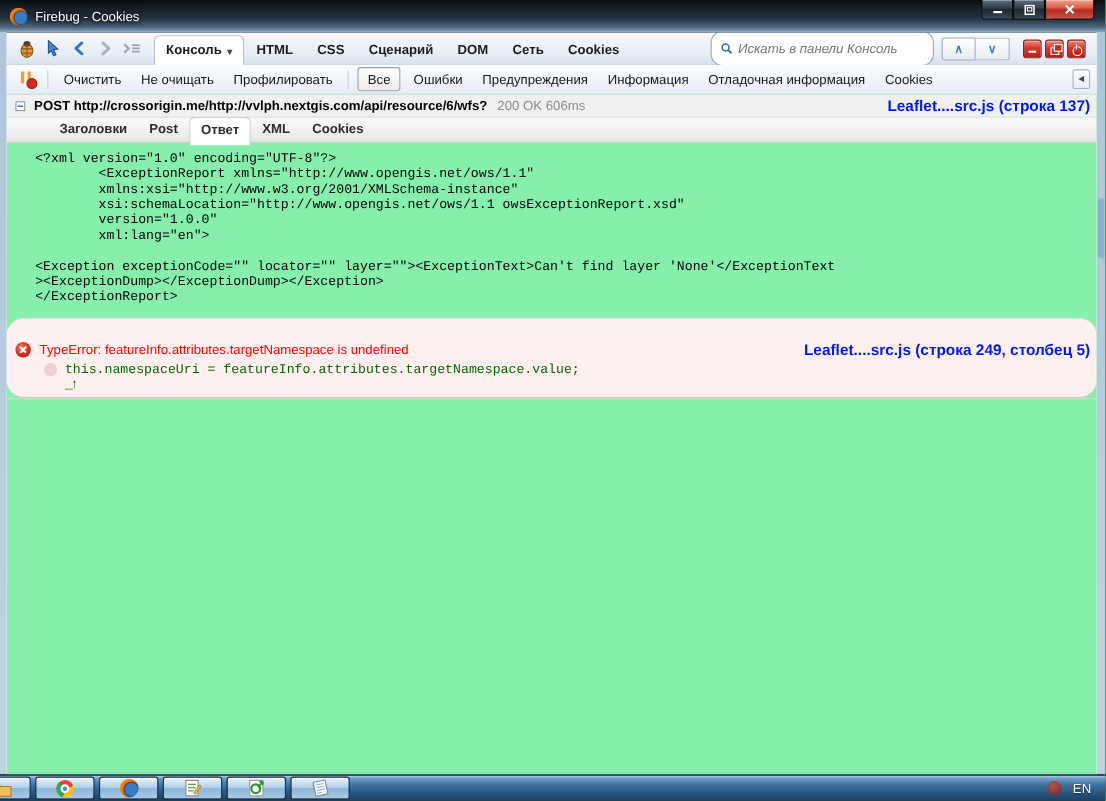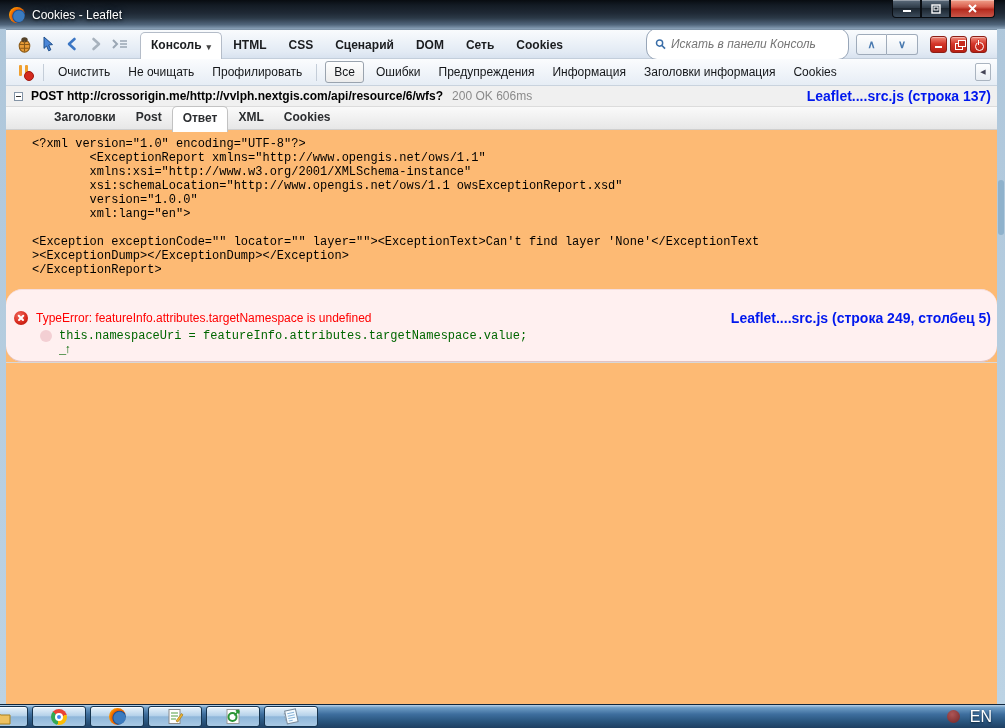--- a/index.html
+++ b/index.html
@@ -60,21 +60,21 @@
   .t2btn.sel { background:linear-gradient(#fefefe,#ececec); border:1px solid #9aa3ae; border-radius:3px; padding:3px 8px; margin:0 3px; }
   .vsep { width:1px; height:17px; background:#c4cdd8; margin:0 5px; }
   .pauseico { width:18px; height:18px; position:relative; margin:0 4px; }
   .pauseico::before { content:''; position:absolute; left:3px; top:2px; width:3px; height:11px; background:#f0a030; box-shadow:6px 0 0 #f0a030; border-radius:1px; }
   .pauseico::after { content:''; position:absolute; right:0; bottom:0; width:8px; height:8px; border-radius:50%;
                      background:#d42a1e; border:1px solid #a01810; box-shadow:inset 0 0 0 1.5px rgba(255,255,255,.0); }
   .collapse-btn { margin-left:auto; width:16px; height:18px; border:1px solid #aab4c0; border-radius:2px;
                   background:linear-gradient(#fff,#e8edf3); color:#445; font-size:7px; display:flex; align-items:center; justify-content:center; }
 
   
-  .console { flex:1; background:#fdba74; overflow:hidden; display:flex; flex-direction:column; position:relative; }
+  .console { flex:1; background:#86efac; overflow:hidden; display:flex; flex-direction:column; position:relative; }
   .net-row { height:21px; flex:0 0 auto; background:#f0f0f0; border-bottom:1px solid #dcdcdc;
              display:flex; align-items:center; padding:0 6px 0 8px; }
   .expander { width:9px; height:9px; border:1px solid #8494a6; background:#fff; position:relative; margin-right:8px; flex:0 0 auto; }
   .expander::after { content:''; position:absolute; left:1px; right:1px; top:3px; height:1px; background:#333; }
   .net-title { font-weight:bold; color:#000; white-space:nowrap; }
   .net-status { color:#8a8a8a; margin-left:9px; white-space:nowrap; }
   .src-link { margin-left:auto; color:#0018ee; font-weight:bold; font-size:14px; white-space:nowrap; cursor:pointer; }
 
   .subtabs { height:23px; flex:0 0 auto; background:linear-gradient(180deg,#fafafa,#e7e7e7);
              border-bottom:1px solid #cfcfcf; display:flex; align-items:center; padding-left:38px; }
@@ -105,29 +105,29 @@
             background:linear-gradient(180deg,#eaf4fb,#b6d2ea 45%,#8fb7da 52%,#a9c9e4);
             display:flex; align-items:center; justify-content:center; flex:0 0 auto; box-shadow:inset 0 1px 0 rgba(255,255,255,.7); }
   .tb-btn.cut { margin-left:-26px; }
   .tb-btn svg { display:block; }
   .chrome-ico { width:16px; height:16px; border-radius:50%; position:relative;
                 background:conic-gradient(from -45deg,#ea4335 0 33%,#fbbc05 0 66%,#34a853 0 100%); }
   .chrome-ico::after { content:''; position:absolute; inset:4px; background:#4285f4; border:2px solid #fff; border-radius:50%; }
   .fx-ico2 { width:17px; height:17px; }
   .tray { margin-left:auto; display:flex; align-items:center; gap:10px; padding-right:13px; position:relative; }
   .tray-red { width:13px; height:13px; border-radius:50%; background:radial-gradient(circle at 40% 35%,#c05048,#7e1d18); opacity:.85; }
-  .lang { color:#fff; font-size:16px; text-shadow:0 1px 2px #0a2238; }
+  .lang { color:#fff; font-size:12px; text-shadow:0 1px 2px #0a2238; }
 </style>
 </head>
 <body>
 
 <div class="window">
   <div class="titlebar">
     <span class="fx-ico"></span>
-    <span class="title">Cookies - Leaflet</span>
+    <span class="title">Firebug - Cookies</span>
     <div class="win-controls">
       <div class="wbtn min">
           <svg width="10" height="9">
             <rect x="1" y="6" width="8" height="2" fill="#fff"></rect>
           </svg>
         </div>
       <div class="wbtn">
           <svg width="10" height="10">
             <rect x="1" y="1" width="8" height="8" fill="none" stroke="#fff" stroke-width="1.4"></rect>
             <rect x="3" y="3" width="4" height="3" fill="none" stroke="#fff"></rect>
@@ -210,21 +210,21 @@
       <span class="pauseico"></span>
       <span class="vsep"></span>
       <span class="t2btn">Очистить</span>
       <span class="t2btn">Не очищать</span>
       <span class="t2btn">Профилировать</span>
       <span class="vsep"></span>
       <span class="t2btn sel">Все</span>
       <span class="t2btn">Ошибки</span>
       <span class="t2btn">Предупреждения</span>
       <span class="t2btn">Информация</span>
-      <span class="t2btn">Заголовки информация</span>
+      <span class="t2btn">Отладочная информация</span>
       <span class="t2btn">Cookies</span>
       <div class="collapse-btn">◀</div>
     </div>
 
     <div class="console">
 
       <div class="net-row">
         <span class="expander"></span>
         <span class="net-title"><span>POST</span>&nbsp;<span>http://crossorigin.me/http://vvlph.nextgis.com/api/resource/6/wfs?</span></span>
         <span class="net-status"><span>200 OK</span>&nbsp;<span>606ms</span></span>

